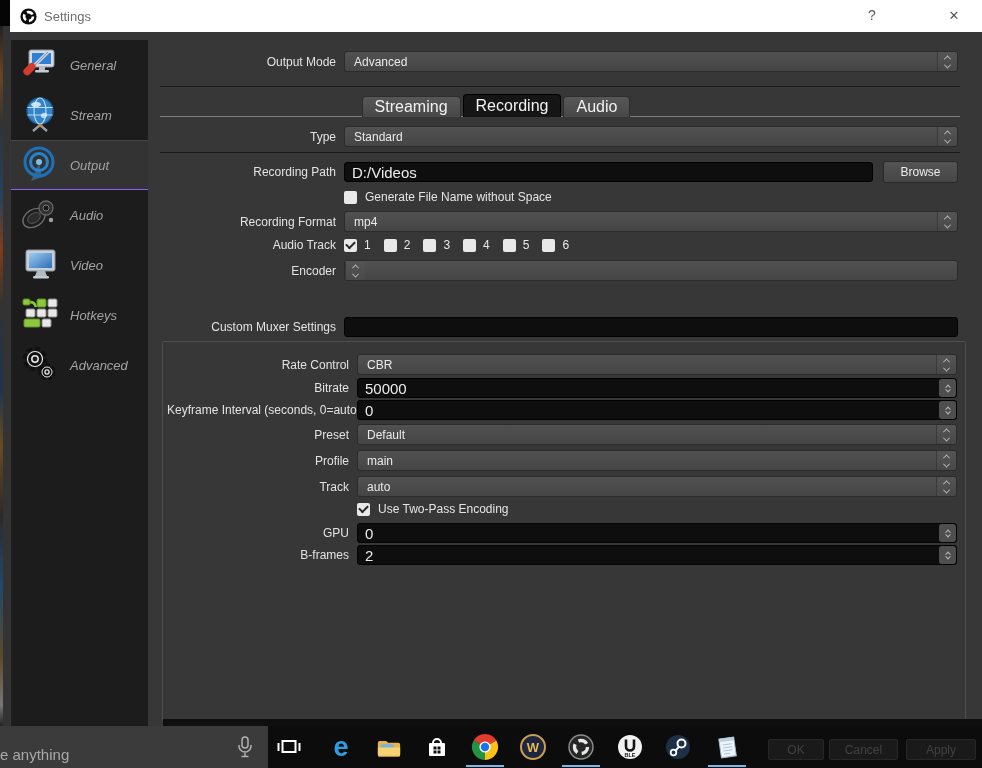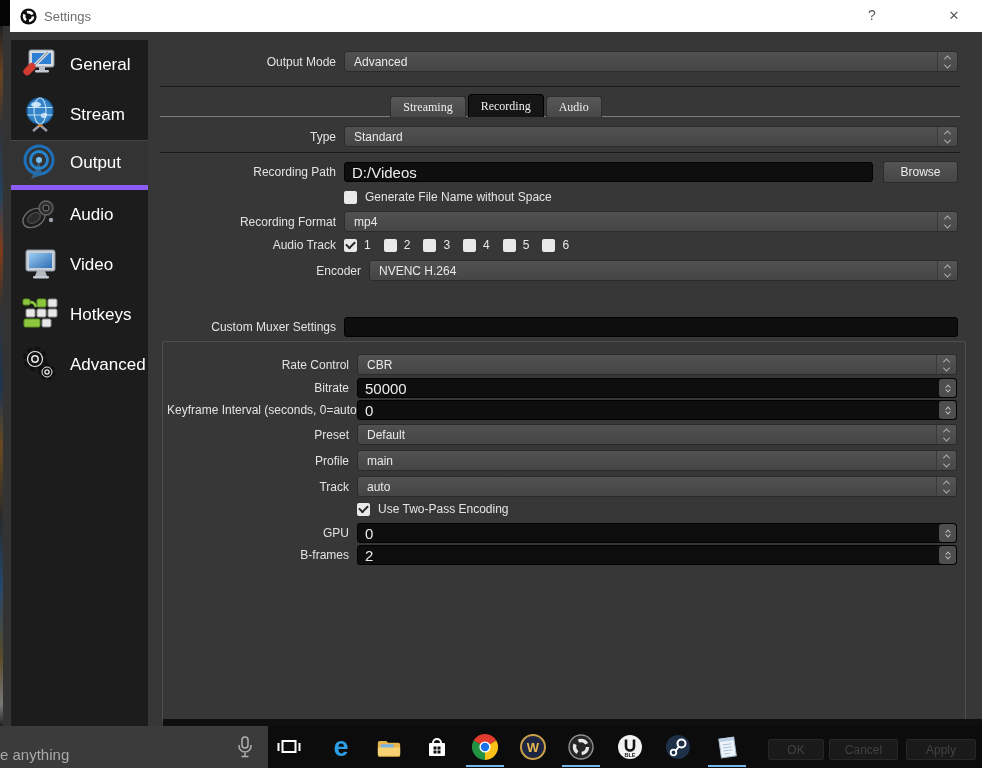--- a/index.html
+++ b/index.html
@@ -19,23 +19,23 @@
   .title{margin-left:7px;font-size:13px;color:#6e6e6e;}
   .tb-btn{position:absolute;top:0;width:40px;height:30px;display:flex;align-items:center;justify-content:center;color:#5a5a5a;font-size:14px;cursor:default;}
   .tb-help{right:90px;}
   .tb-close{right:8px;font-size:13px;}
 
   .body{position:absolute;left:0;top:32px;right:0;bottom:0;background:#373737;}
 
   
   .sidebar{position:absolute;left:1px;top:8px;width:137px;bottom:0;background:#1c1c1c;}
   .nav{height:50px;display:flex;align-items:center;padding-left:9px;gap:10px;cursor:default;}
-  .nav.selected{background:#333333;border-top:1px solid #464646;border-bottom:5px solid #8b5cf6;}
+  .nav.selected{background:#333333;border-top:1px solid #464646;border-bottom:1px solid #8b5cf6;}
   .nicon{width:40px;height:40px;flex:none;}
-  .nlabel{font-size:17px;color:#ffffff;white-space:nowrap;}
+  .nlabel{font-size:13px;color:#a3a3a3;white-space:nowrap;font-style:italic;}
 
   
   .frow{position:absolute;left:138px;width:810px;height:21px;display:flex;align-items:center;}
   .flabel{width:188px;margin-right:8px;text-align:right;color:#e2e2e2;font-size:12px;white-space:nowrap;flex:none;}
   .combo{flex:1;height:21px;background:linear-gradient(#515151,#454545);border:1px solid #2b2b2b;border-radius:3px;display:flex;align-items:center;color:#e9e9e9;}
   .combo .val{flex:1;padding:0 9px;font-size:12px;}
   .spin{width:20px;height:100%;border-left:1px solid #393939;display:flex;flex-direction:column;align-items:center;justify-content:center;gap:4px;border-radius:0 3px 3px 0;background:linear-gradient(#555,#484848);}
   .chev{display:block;width:5px;height:5px;border-left:1.5px solid #bdbdbd;border-top:1.5px solid #bdbdbd;}
   .chev.up{transform:rotate(45deg) translate(1px,1px);}
   .chev.down{transform:rotate(225deg) translate(1px,1px);}
@@ -52,21 +52,21 @@
   .cb.checked::after{content:"";position:absolute;left:2px;top:2.5px;width:7px;height:4px;border-left:2px solid #262626;border-bottom:2px solid #262626;transform:rotate(-45deg);}
   .cbl{font-size:12px;color:#e4e4e4;margin-left:8px;white-space:nowrap;}
 
   .btn{background:linear-gradient(#545454,#464646);border:1px solid #2a2a2a;border-radius:3px;color:#ececec;font-size:12px;display:flex;align-items:center;justify-content:center;cursor:default;}
 
   .sep{position:absolute;left:150px;right:22px;height:2px;background:#191919;border-bottom:1px solid rgba(255,255,255,0.14);}
 
   
   .tabline{position:absolute;left:150px;right:22px;top:84px;height:1px;background:#7e7e7e;}
   .tabbar{position:absolute;left:0;right:0;top:62px;height:23px;display:flex;justify-content:center;align-items:flex-end;gap:2px;}
-  .tab{height:21px;padding:0 12px;background:linear-gradient(#575757,#484848);border:1px solid #2e2e2e;border-bottom:none;border-radius:4px 4px 0 0;display:flex;align-items:center;font-size:12px;color:#f1f1f1;position:relative;z-index:1;cursor:default;font-family:Liberation Serif, serif;}
+  .tab{height:21px;padding:0 12px;background:linear-gradient(#575757,#484848);border:1px solid #2e2e2e;border-bottom:none;border-radius:4px 4px 0 0;display:flex;align-items:center;font-size:16px;color:#f1f1f1;position:relative;z-index:1;cursor:default;}
   .tab.selected{height:23px;background:#151515;border-color:#000;z-index:3;}
 
   .groupbox{position:absolute;left:152px;top:309px;width:804px;height:381px;border:1px solid #4f4f4f;border-radius:2px;}
   .grow{position:absolute;left:4px;width:790px;height:21px;display:flex;align-items:center;}
   .grow .flabel{width:182px;}
 
   .track{display:flex;align-items:center;margin-right:13px;}
   .tnum{font-size:12px;color:#e8e8e8;margin-left:7px;}
 
   .bottom-strip{position:absolute;left:163px;top:719px;width:819px;height:7px;background:#0f0f0f;}
@@ -285,24 +285,23 @@
         <span class="track">
             <span class="cb"></span>
             <span class="tnum">5</span>
           </span>
         <span class="track">
             <span class="cb"></span>
             <span class="tnum">6</span>
           </span>
       </div>
 
-      <div class="frow" style="top:228px;padding-left:25px;">
+      <div class="frow" style="top:228px;">
         <span class="flabel">Encoder</span>
         <div class="combo">
-          <span class="val">NVENC H.264</span>
           <span class="spin">
               <i class="chev up"></i>
               <i class="chev down"></i>
             </span>
         </div>
       </div>
 
 
       <div class="frow" style="top:278px;height:34px;">
         <span class="flabel">Custom Muxer Settings</span>

